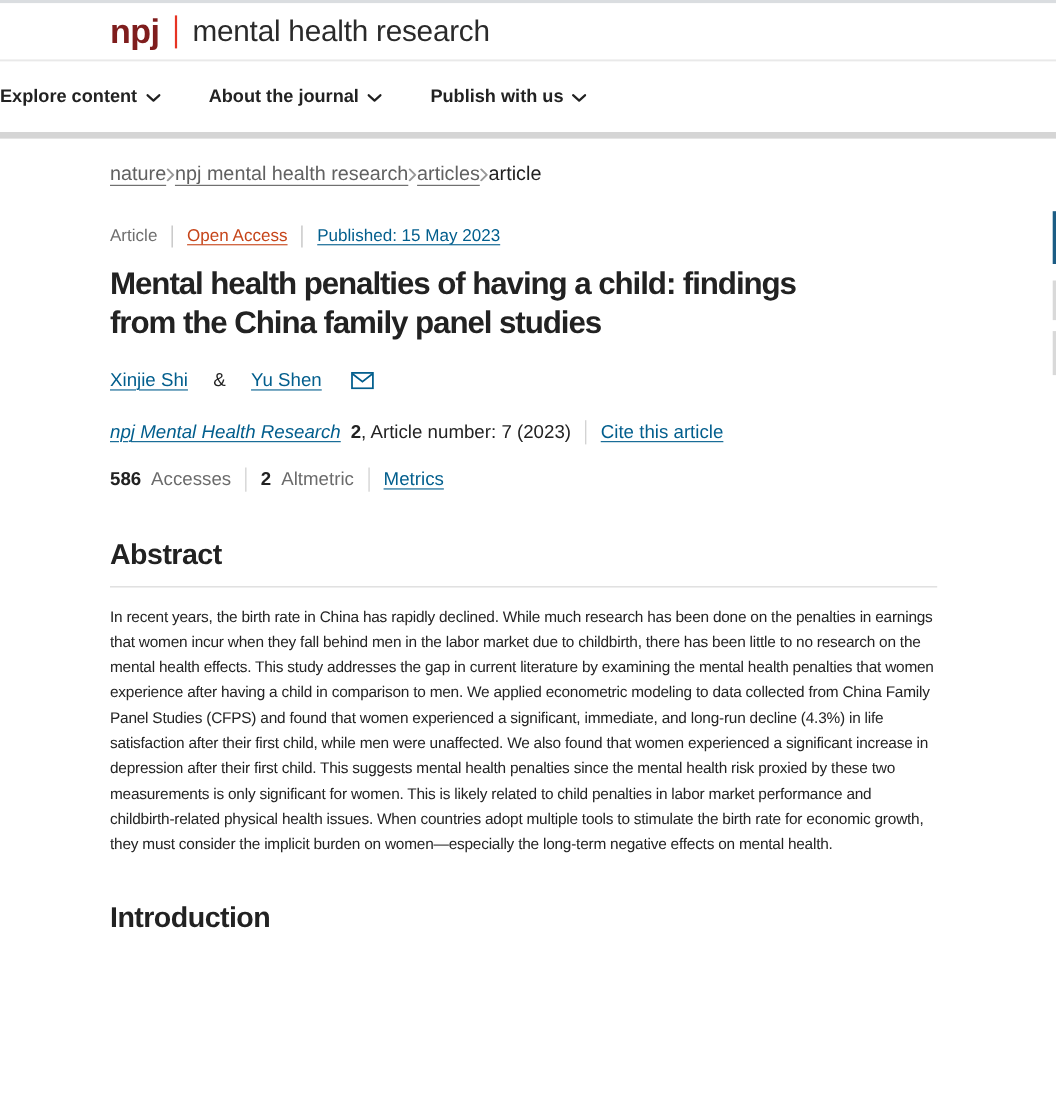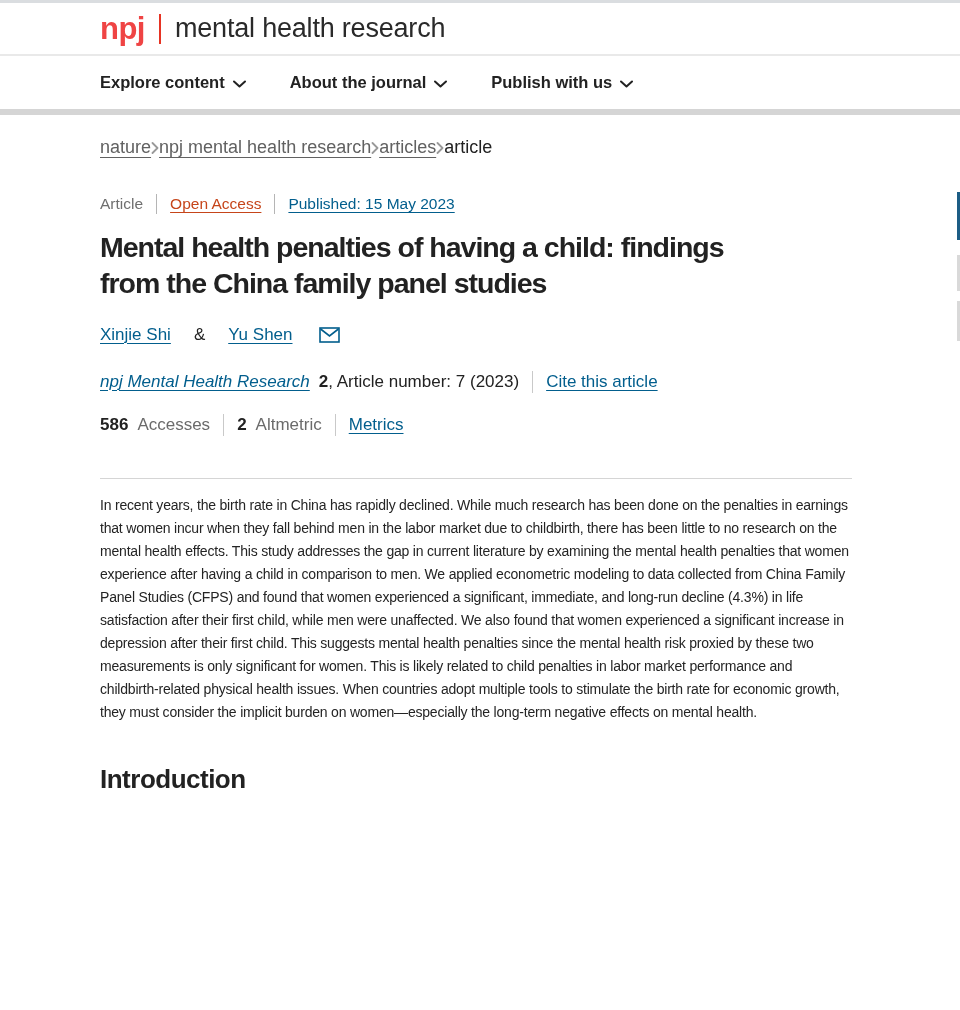--- a/index.html
+++ b/index.html
@@ -14,34 +14,34 @@
 
   
   .top-strip { height: 3px; background: #dadde0; }
   .site-header {
     height: 53px; background: #ffffff;
     border-bottom: 2px solid #e9e9e9;
     display: flex; align-items: center; padding-left: 100px;
   }
   .logo { display: flex; align-items: center; gap: 14px; text-decoration: none; }
   .logo-npj {
-    color: #ef4444; font-size: 31px; font-weight: 600; letter-spacing: -0.5px;
+    color: #7f1d1d; font-size: 31px; font-weight: 600; letter-spacing: -0.5px;
     line-height: 1;
   }
   .logo-divider { width: 2px; height: 30px; background: #e63323; }
   .logo-journal {
     color: #2a2a2a; font-size: 27px; font-weight: 400; letter-spacing: -0.2px;
     line-height: 1;
     text-align: center;
   }
 
   
   .site-nav {
-    height: 53px; display: flex; align-items: center; gap: 44px;
-    padding-left: 100px; background: #ffffff;
+    height: 64px; display: flex; align-items: center; gap: 44px;
+    background: #ffffff;
   }
   .nav-item {
     display: flex; align-items: center; gap: 8px;
     font-size: 16.5px; font-weight: 700; color: #222222; text-decoration: none;
   }
   .gray-band { height: 6px; background: #d5d5d5; }
 
   
   .breadcrumb {
     margin: 22px 0 0 100px;
@@ -216,20 +216,21 @@
     <span class="count">586</span>
     <span>Accesses</span>
     <span class="vsep"></span>
     <span class="count">2</span>
     <span>Altmetric</span>
     <span class="vsep"></span>
     <a class="blue-link">Metrics</a>
   </div>
 
   <section class="section">
+    <h2 class="section-heading">Abstract</h2>
     <hr class="section-rule">
     <p class="abstract-text">In recent years, the birth rate in China has rapidly declined. While much research has been done on the penalties in earnings that women incur when they fall behind men in the labor market due to childbirth, there has been little to no research on the mental health effects. This study addresses the gap in current literature by examining the mental health penalties that women experience after having a child in comparison to men. We applied econometric modeling to data collected from China Family Panel Studies (CFPS) and found that women experienced a significant, immediate, and long-run decline (4.3%) in life satisfaction after their first child, while men were unaffected. We also found that women experienced a significant increase in depression after their first child. This suggests mental health penalties since the mental health risk proxied by these two measurements is only significant for women. This is likely related to child penalties in labor market performance and childbirth-related physical health issues. When countries adopt multiple tools to stimulate the birth rate for economic growth, they must consider the implicit burden on women—especially the long-term negative effects on mental health.</p>
   </section>
 
   <section class="section intro-section">
     <h2 class="section-heading">Introduction</h2>
   </section>
 
 </main>
 

